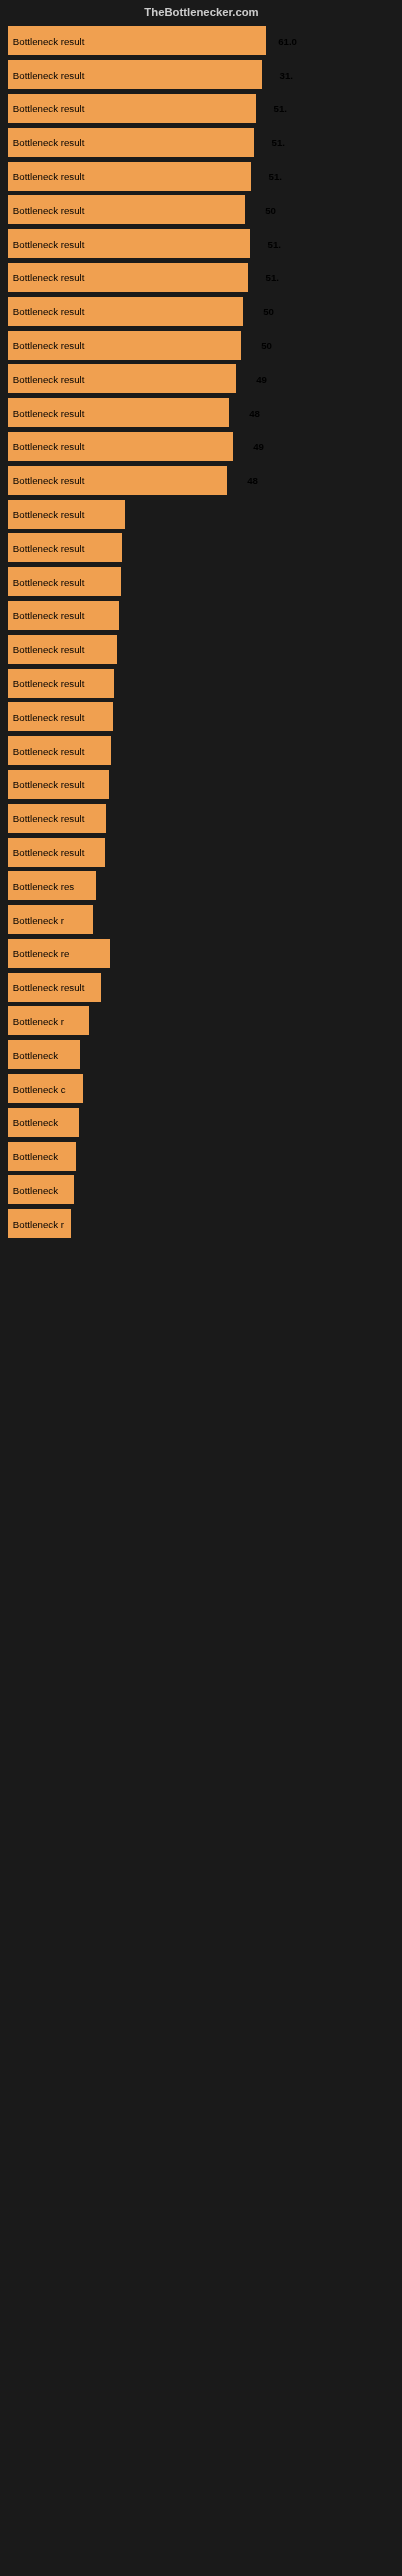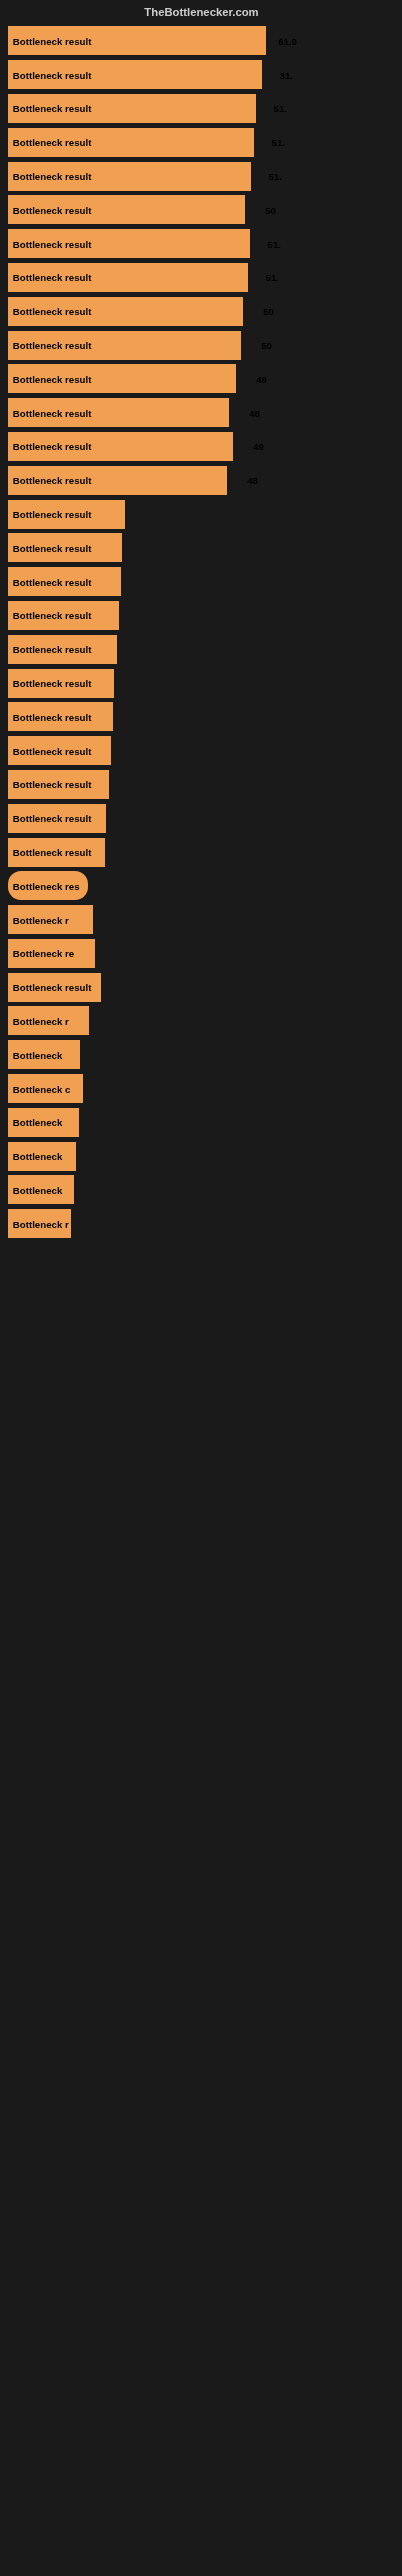--- a/index.html
+++ b/index.html
@@ -40,21 +40,21 @@
       height: 29px;
       background: #f0a050;
       display: flex;
       align-items: center;
       padding-left: 4.8px;
       position: relative;
     }
     .bar-label {
       color: #000;
       font-size: 9.7px;
-      font-weight: bold;
+      font-weight: normal;
       white-space: nowrap;
       position: absolute;
       left: 4.8px;
       top: 50%;
       transform: translateY(-50%);
     }
     .bar-value {
       color: #000;
       font-size: 9.7px;
       font-weight: bold;
@@ -257,35 +257,35 @@
     </div>
     <div class="bar-row">
       <div class="bar-wrap" style="width: 137px;">
         <div class="bar" style="width: 97px;">
           <span class="bar-label">Bottleneck result</span>
         </div>
       </div>
     </div>
     <div class="bar-row">
       <div class="bar-wrap" style="width: 130px;">
-        <div class="bar" style="width: 80px; border-radius: 13px;">
+        <div class="bar" style="width: 88px;">
           <span class="bar-label">Bottleneck res</span>
         </div>
       </div>
     </div>
     <div class="bar-row">
       <div class="bar-wrap" style="width: 125px;">
         <div class="bar" style="width: 85px;">
           <span class="bar-label">Bottleneck r</span>
         </div>
       </div>
     </div>
     <div class="bar-row">
       <div class="bar-wrap" style="width: 127px;">
-        <div class="bar" style="width: 87px;">
+        <div class="bar" style="width: 102px;">
           <span class="bar-label">Bottleneck re</span>
         </div>
       </div>
     </div>
     <div class="bar-row">
       <div class="bar-wrap" style="width: 133px;">
         <div class="bar" style="width: 93px;">
           <span class="bar-label">Bottleneck result</span>
         </div>
       </div>

